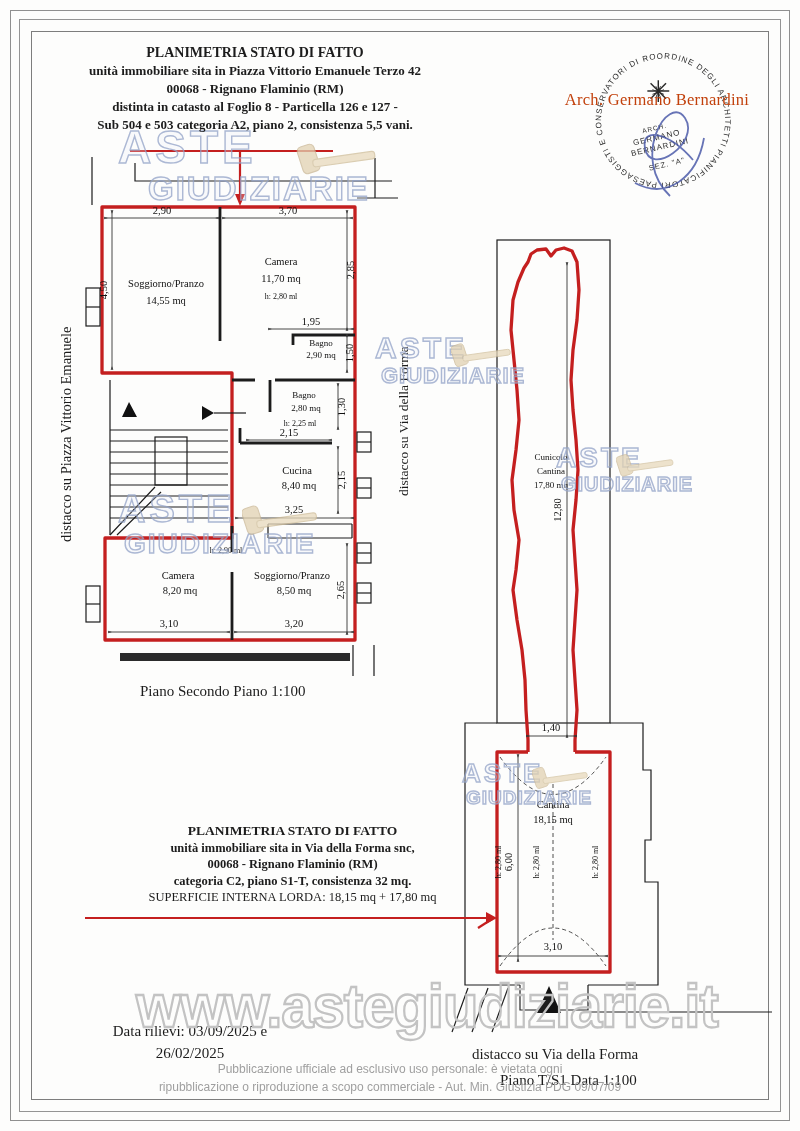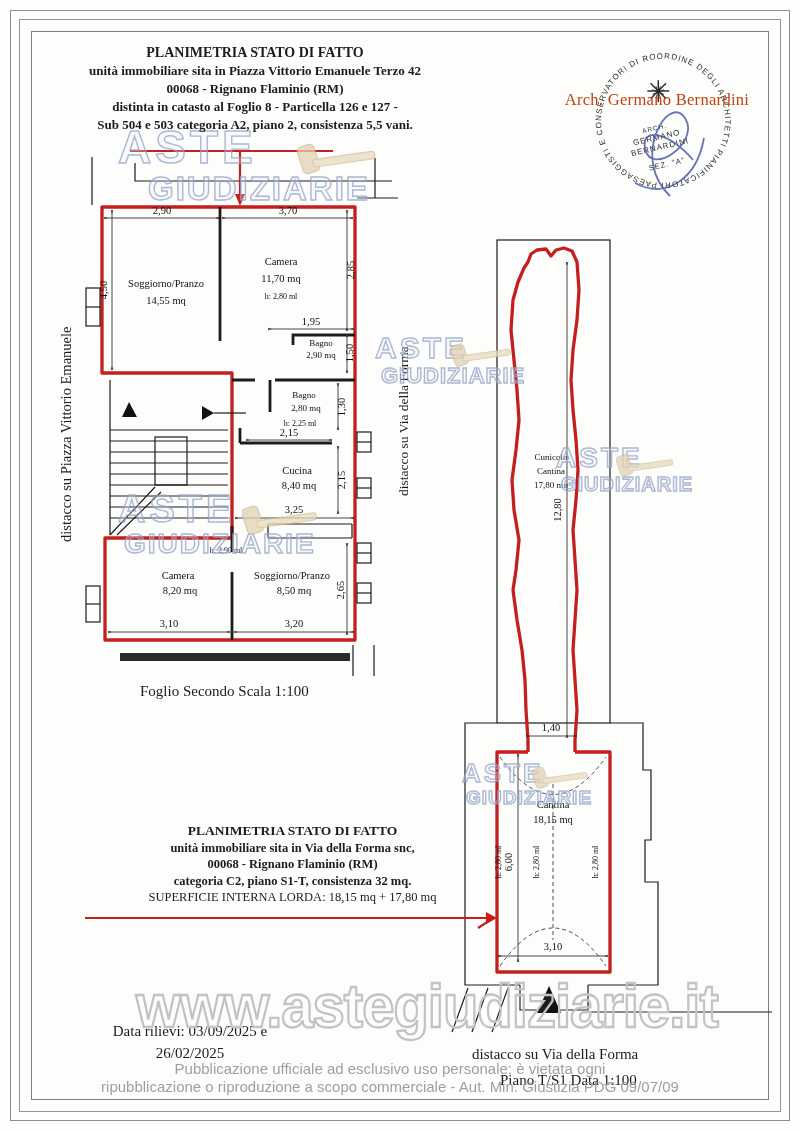--- a/index.html
+++ b/index.html
@@ -14,21 +14,21 @@
   .tb{position:absolute;text-align:center;font-weight:bold;}
   .tb1{left:55px;top:44px;width:400px;font-size:13px;line-height:18px;}
   .tb2{left:80px;top:823px;width:425px;font-size:12.5px;line-height:16.5px;}
   .tb .l5{font-weight:normal;}
 
   
   .cap{position:absolute;font-size:15px;white-space:nowrap;}
   .vtext{position:absolute;writing-mode:vertical-rl;transform:rotate(180deg);white-space:nowrap;}
   .survey{position:absolute;left:95px;top:1020px;width:190px;text-align:center;font-size:15px;line-height:22px;}
   .footer{position:absolute;left:90px;top:1060px;width:600px;text-align:center;
-          font-family:"Liberation Sans",sans-serif;font-size:15px;line-height:18px;color:#9f9f9f;z-index:9;}
+          font-family:"Liberation Sans",sans-serif;font-size:12px;line-height:18px;color:#9f9f9f;z-index:9;}
 
   
   .wm{position:absolute;font-family:"Liberation Sans",sans-serif;font-weight:bold;z-index:5;
       color:rgba(236,240,248,0.25);-webkit-text-stroke:1.4px rgba(146,162,199,0.75);line-height:1;}
   .wm span{display:block;white-space:nowrap;}
   .wm .gav{position:absolute;}
   .wmurl{position:absolute;left:136px;top:972px;z-index:8;font-family:"Liberation Sans",sans-serif;
          font-weight:bold;font-size:58px;letter-spacing:-1px;white-space:nowrap;
          color:rgba(255,255,255,0.05);-webkit-text-stroke:2.2px #c3c3c3;transform:scaleY(1.04);}
 
@@ -304,21 +304,21 @@
     </g>
     <g stroke="#2e3f9b" stroke-width="1.8" fill="none" opacity=".8">
       <path d="M95,158 C55,120 93,55 110,80 C126,104 75,140 70,110 C66,88 95,95 118,122"></path>
       <path d="M60,145 C92,162 122,140 129,100"></path>
     </g>
   </svg>
   <div class="stampname">Arch. Germano Bernardini</div>
 
   <div class="vtext" style="left:58px;top:272px;height:270px;font-size:14.5px;">distacco su Piazza Vittorio Emanuele</div>
   <div class="vtext" style="left:396px;top:300px;height:196px;font-size:13.5px;">distacco su Via della Forma</div>
-  <div class="cap" style="left:140px;top:683px;">Foglio Secondo  Scala 1:100</div>
+  <div class="cap" style="left:140px;top:683px;">Piano Secondo  Piano 1:100</div>
   <div class="cap" style="left:472px;top:1046px;z-index:9;">distacco su Via della Forma</div>
   <div class="cap" style="left:500px;top:1072px;z-index:9;">Piano T/S1  Data 1:100</div>
 
   <div class="survey">
     <div>Data rilievi: 03/09/2025 e</div>
     <div>26/02/2025</div>
   </div>
 
   <div class="footer">
     <div>Pubblicazione ufficiale ad esclusivo uso personale: è vietata ogni</div>

